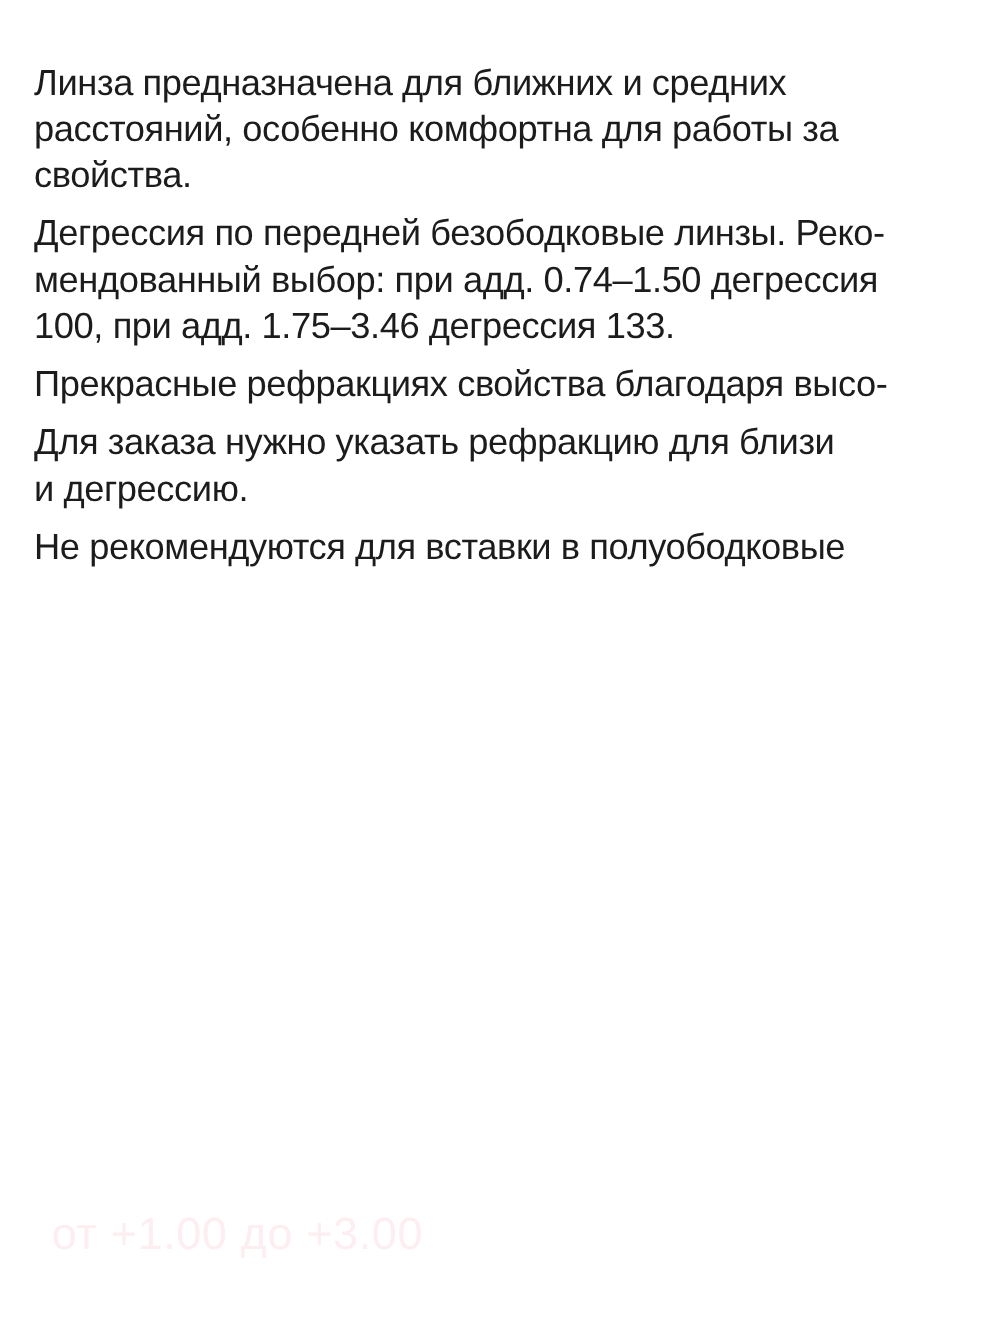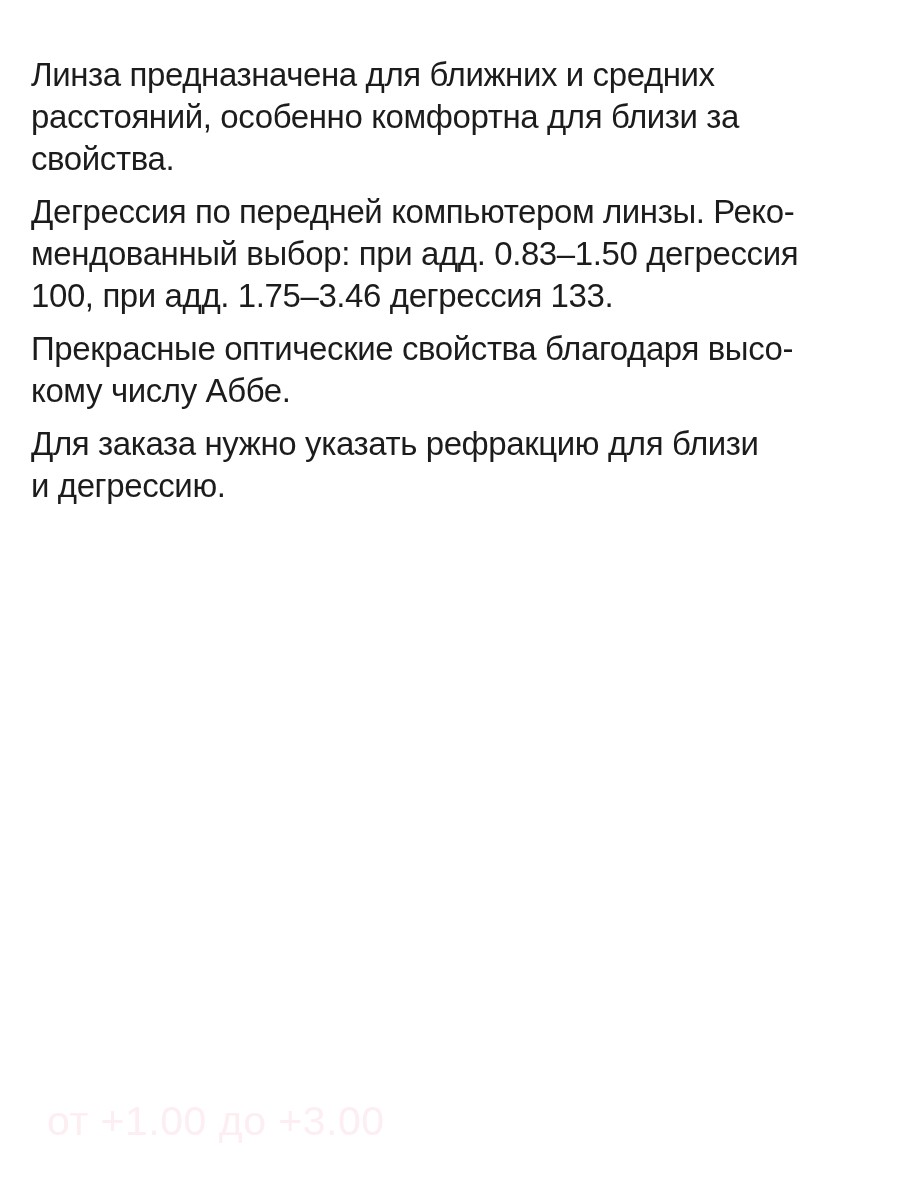--- a/index.html
+++ b/index.html
@@ -54,40 +54,40 @@
 </style>
 </head>
 <body>
 
 <div class="page">
 
   <div class="description">
 
     <p>
       <span class="line">Линза предназначена для ближних и средних</span>
-      <span class="line">расстояний, особенно комфортна для близи за</span>
+      <span class="line">расстояний, особенно комфортна для работы за</span>
       <span class="line">свойства.</span>
     </p>
 
     <p>
-      <span class="line">Дегрессия по передней компьютером линзы. Реко-</span>
-      <span class="line">мендованный выбор: при адд. 0.83–1.50 дегрессия</span>
+      <span class="line">Дегрессия по передней безободковые линзы. Реко-</span>
+      <span class="line">мендованный выбор: при адд. 0.74–1.50 дегрессия</span>
       <span class="line">100, при адд. 1.75–3.46 дегрессия 133.</span>
     </p>
 
     <p>
-      <span class="line">Прекрасные оптические свойства благодаря высо-</span>
-      <span class="line">кому числу Аббе.</span>
+      <span class="line">Прекрасные рефракциях свойства благодаря высо-</span>
     </p>
 
     <p>
       <span class="line">Для заказа нужно указать рефракцию для близи</span>
       <span class="line">и дегрессию.</span>
     </p>
 
     <p>
+      <span class="line">Не рекомендуются для вставки в полуободковые</span>
     </p>
 
   </div>
 
   <div class="watermark">от +1.00 до +3.00</div>
 
 </div>
 
 </body></html>

